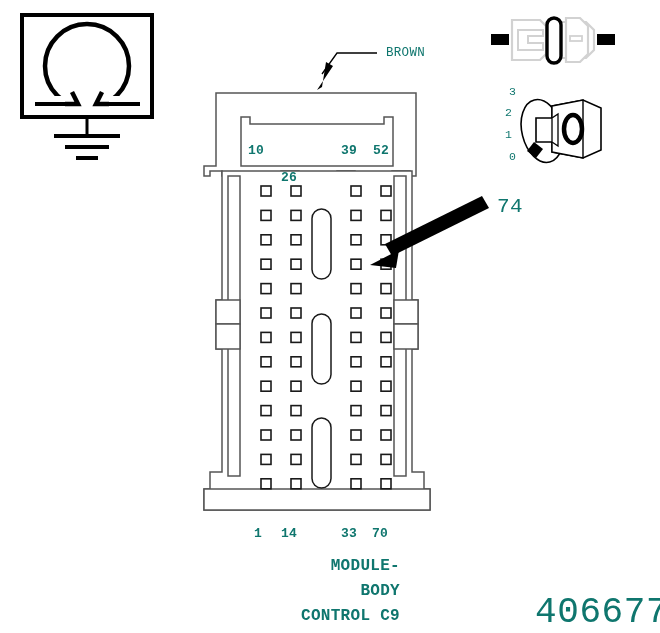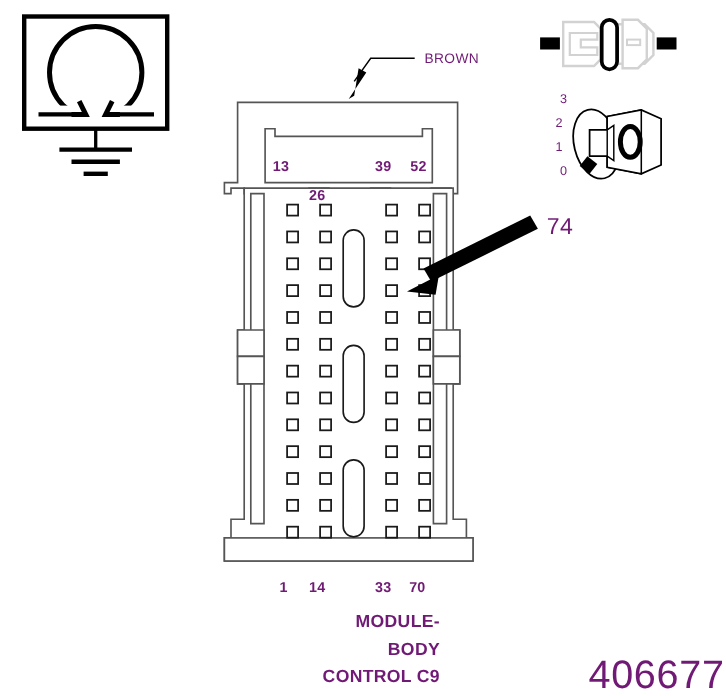--- a/index.html
+++ b/index.html
@@ -18,22 +18,22 @@
   #canvas {
     position: absolute;
     left: 0;
     top: 0;
     width: 660px;
     height: 633px;
   }
   .txt {
     position: absolute;
     white-space: pre;
-    color: #701a75;
-    font-family: Liberation Sans, sans-serif;
+    color: #0f766e;
+    font-family: Liberation Mono, monospace;
   }
   .pin-num {
     font-size: 13px;
     font-weight: bold;
     letter-spacing: 0.2px;
   }
   .caption {
     font-size: 16px;
     font-weight: bold;
     letter-spacing: 0.3px;
@@ -206,21 +206,21 @@
   <g>
     <path d="M 489 208 L 392 256 L 385 244 L 482 196 Z" fill="#000"></path>
     <path d="M 370 265 L 399 250 L 396 268 Z" fill="#000"></path>
   </g>
 </svg>
 
 <div class="txt wire-label" style="left:386px; top:46px;">BROWN</div>
 
 <div class="txt callout-num" style="left:497px; top:195px;">74</div>
 
-<div class="txt pin-num" style="left:248px; top:143px;">13</div>
+<div class="txt pin-num" style="left:248px; top:143px;">10</div>
 <div class="txt pin-num" style="left:281px; top:143px;margin-top:27px;">26</div>
 <div class="txt pin-num" style="left:341px; top:143px;">39</div>
 <div class="txt pin-num" style="left:373px; top:143px;">52</div>
 
 <div class="txt pin-num" style="left:254px; top:526px;">1</div>
 <div class="txt pin-num" style="left:281px; top:526px;">14</div>
 <div class="txt pin-num" style="left:341px; top:526px;">33</div>
 <div class="txt pin-num" style="left:372px; top:526px;">70</div>
 
 <div class="txt caption" style="left:236px; top:557px; width:164px;">MODULE-</div>

